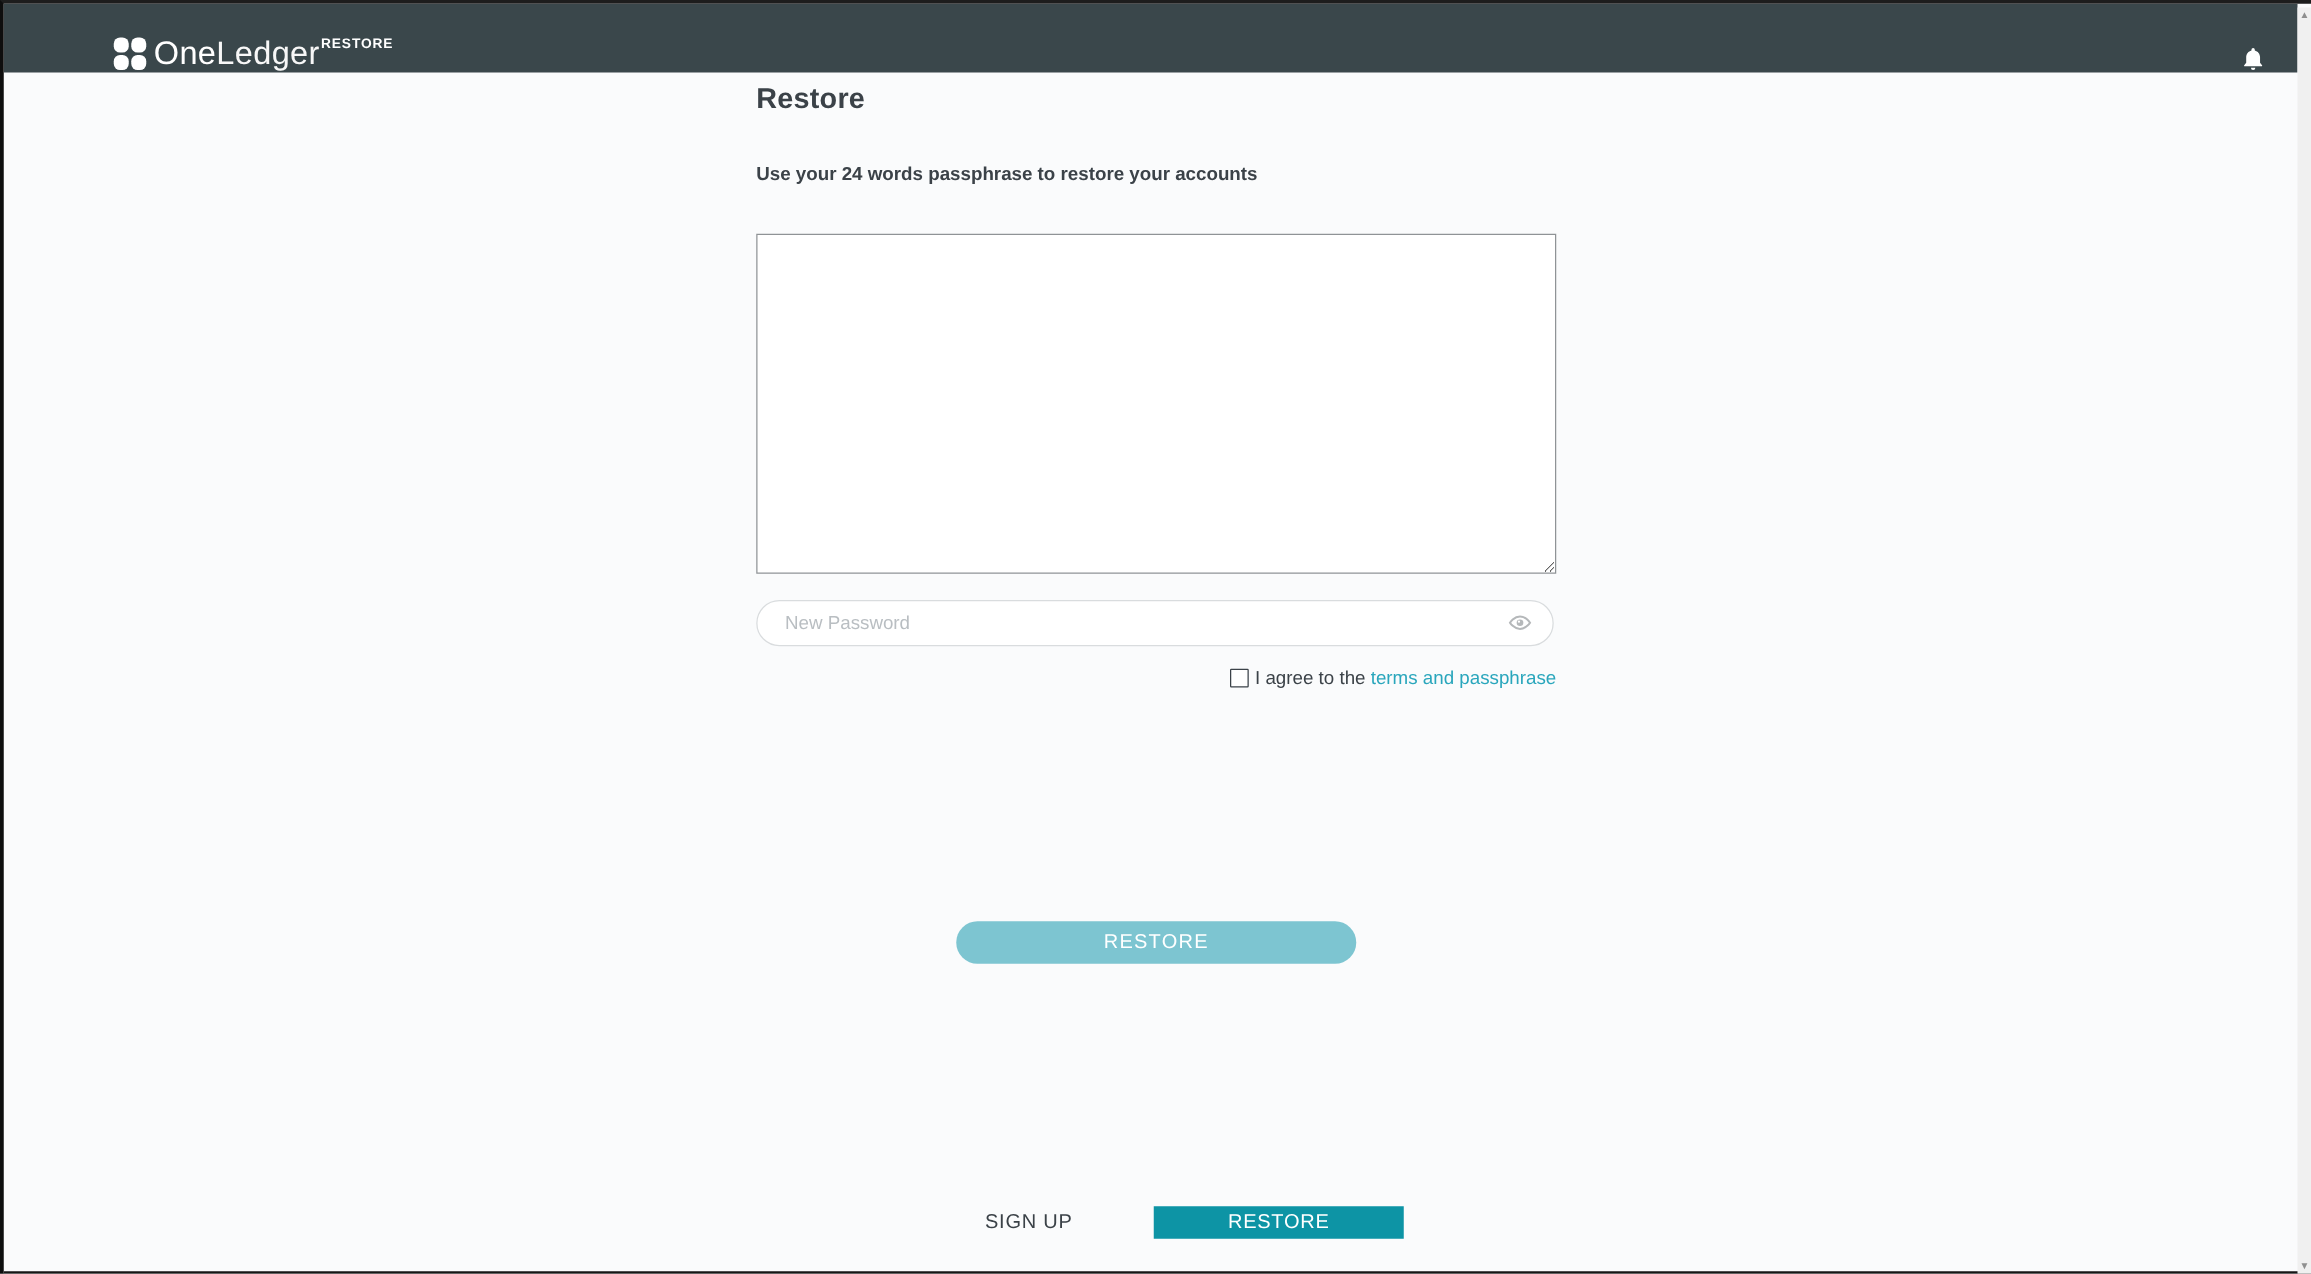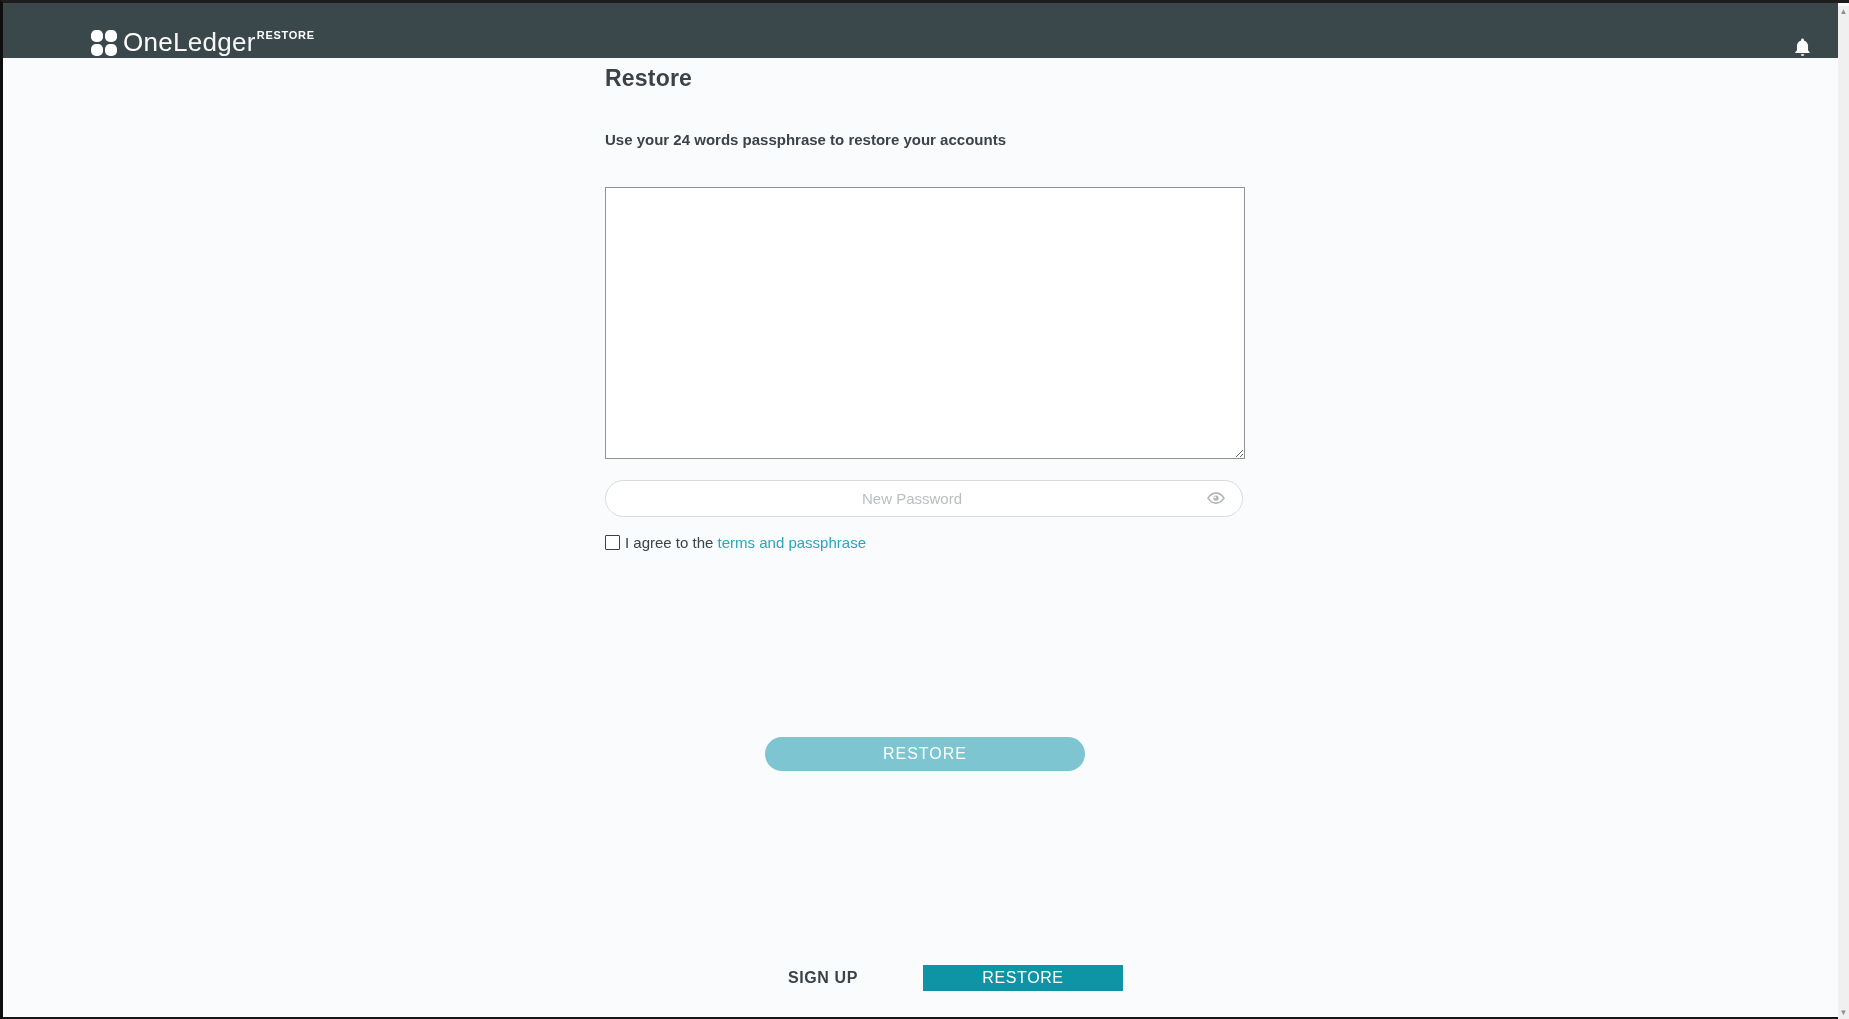--- a/index.html
+++ b/index.html
@@ -65,28 +65,28 @@
     padding: 8px 10px; resize: both; outline: none;
   }
   .password-wrap {
     position: absolute; left: 602px; top: 477px; width: 638px; height: 37px;
     background: #ffffff; border: 1px solid #d9dcde; border-radius: 19px;
     display: flex; align-items: center;
   }
   .password-input {
     flex: 1; border: none; outline: none; background: transparent;
     font-family: "Liberation Sans", sans-serif; font-size: 15px; color: #3b4248;
-    padding: 0 10px 0 22px; height: 100%; border-radius: 19px; text-align: center;
+    padding: 0 10px 0 22px; height: 100%; border-radius: 19px;
   }
   .password-input::placeholder { color: #b9bec2; opacity: 1; }
   .eye-btn { margin-right: 16px; display: flex; align-items: center; cursor: pointer; }
 
   .terms-row {
     position: absolute; left: 602px; top: 528px; width: 640px; height: 22px;
-    display: flex; align-items: center; justify-content: flex-start;
+    display: flex; align-items: center; justify-content: flex-end;
     font-size: 15px; color: #3b4248;
   }
   .terms-checkbox {
     appearance: none; -webkit-appearance: none;
     width: 15px; height: 15px; background: #ffffff;
     border: 1.6px solid #3b4248; border-radius: 1px;
     margin-right: 5px; cursor: pointer; flex: none;
   }
   .terms-link { color: #29a6bc; text-decoration: none; cursor: pointer; }
 
@@ -101,21 +101,21 @@
   
   .footer-nav {
     position: absolute; left: 720px; top: 962px; width: 400px; height: 26px;
     display: flex;
   }
   .footer-item {
     width: 200px; height: 26px;
     display: flex; align-items: center; justify-content: center;
     font-size: 16px; letter-spacing: 0.6px; cursor: pointer;
   }
-  .footer-signup { color: #3b4248; background: transparent; font-weight: bold; }
+  .footer-signup { color: #3b4248; background: transparent; }
   .footer-restore { color: #ffffff; background: #0d94a5; }
 </style>
 </head>
 <body>
 
 <div id="screen">
 
   <div class="header">
     <div class="logo">
       <div class="logo-mark">

